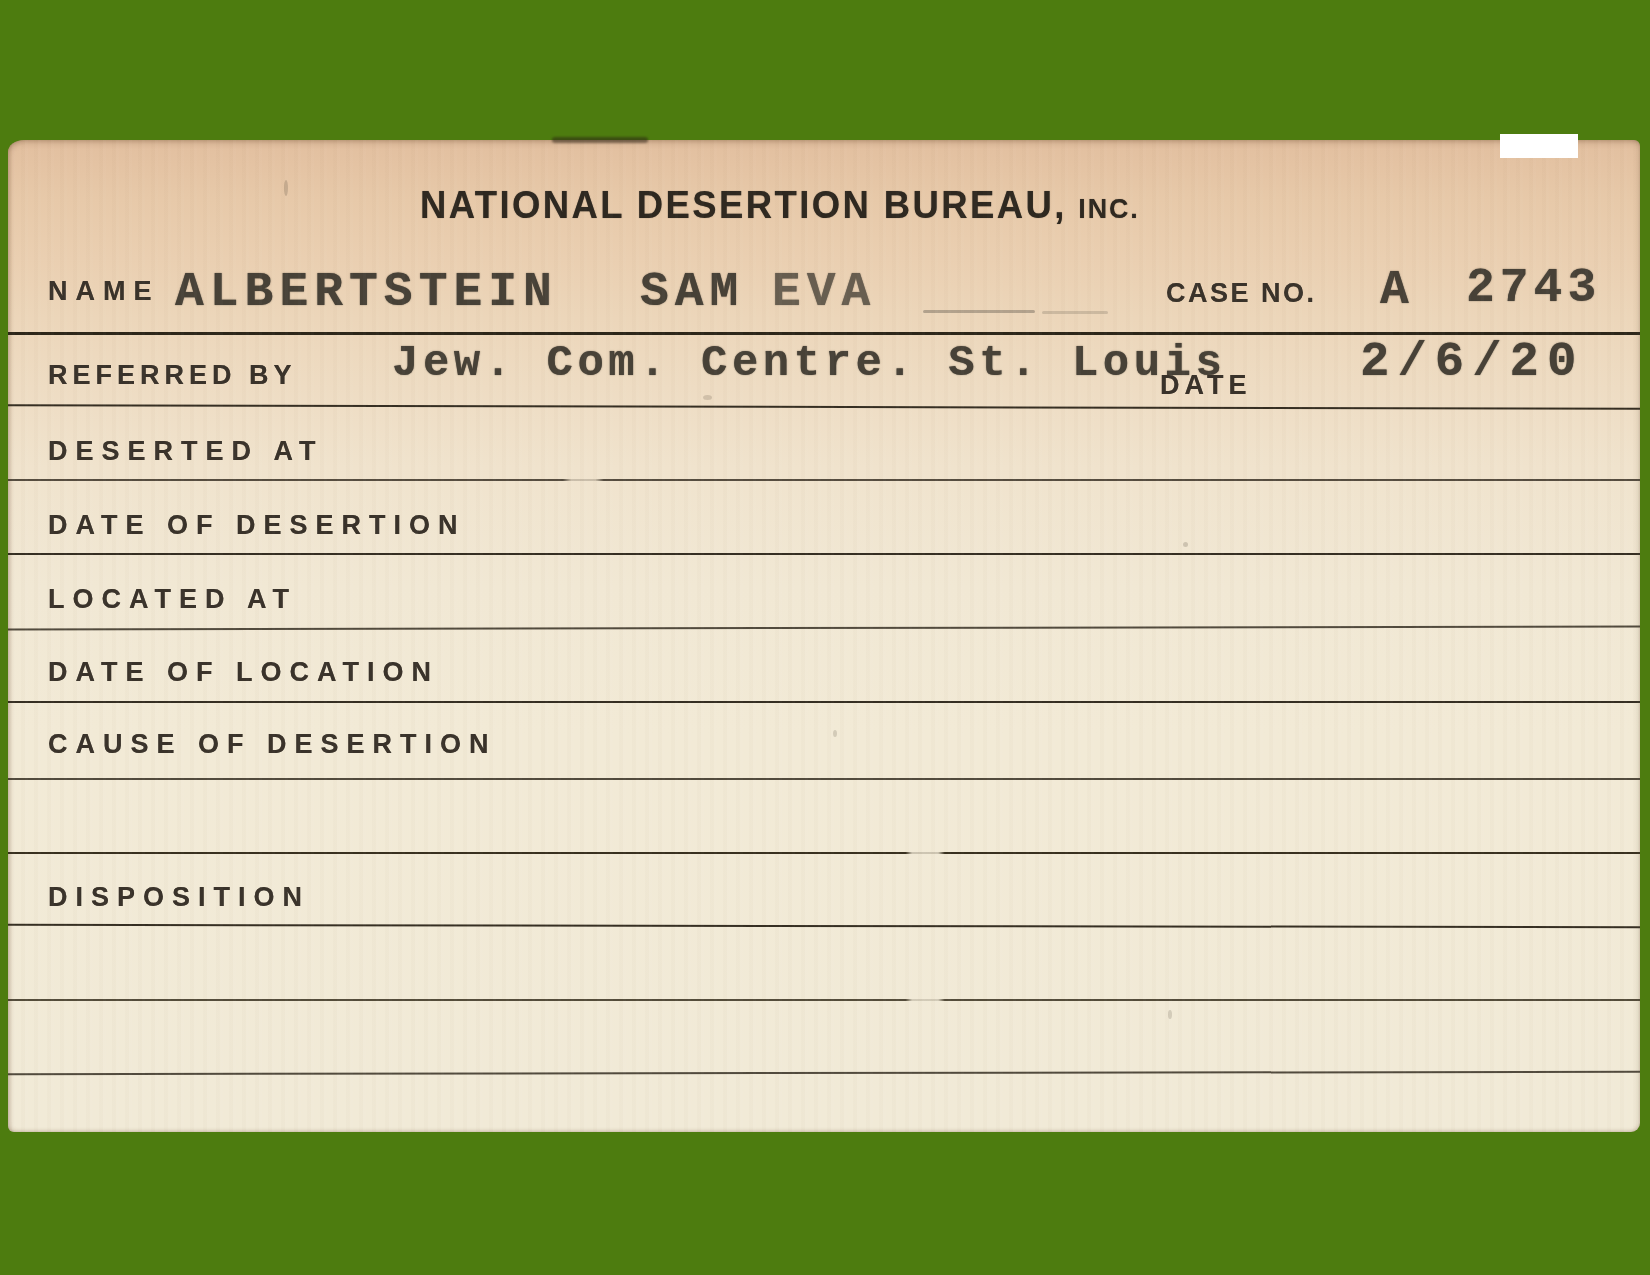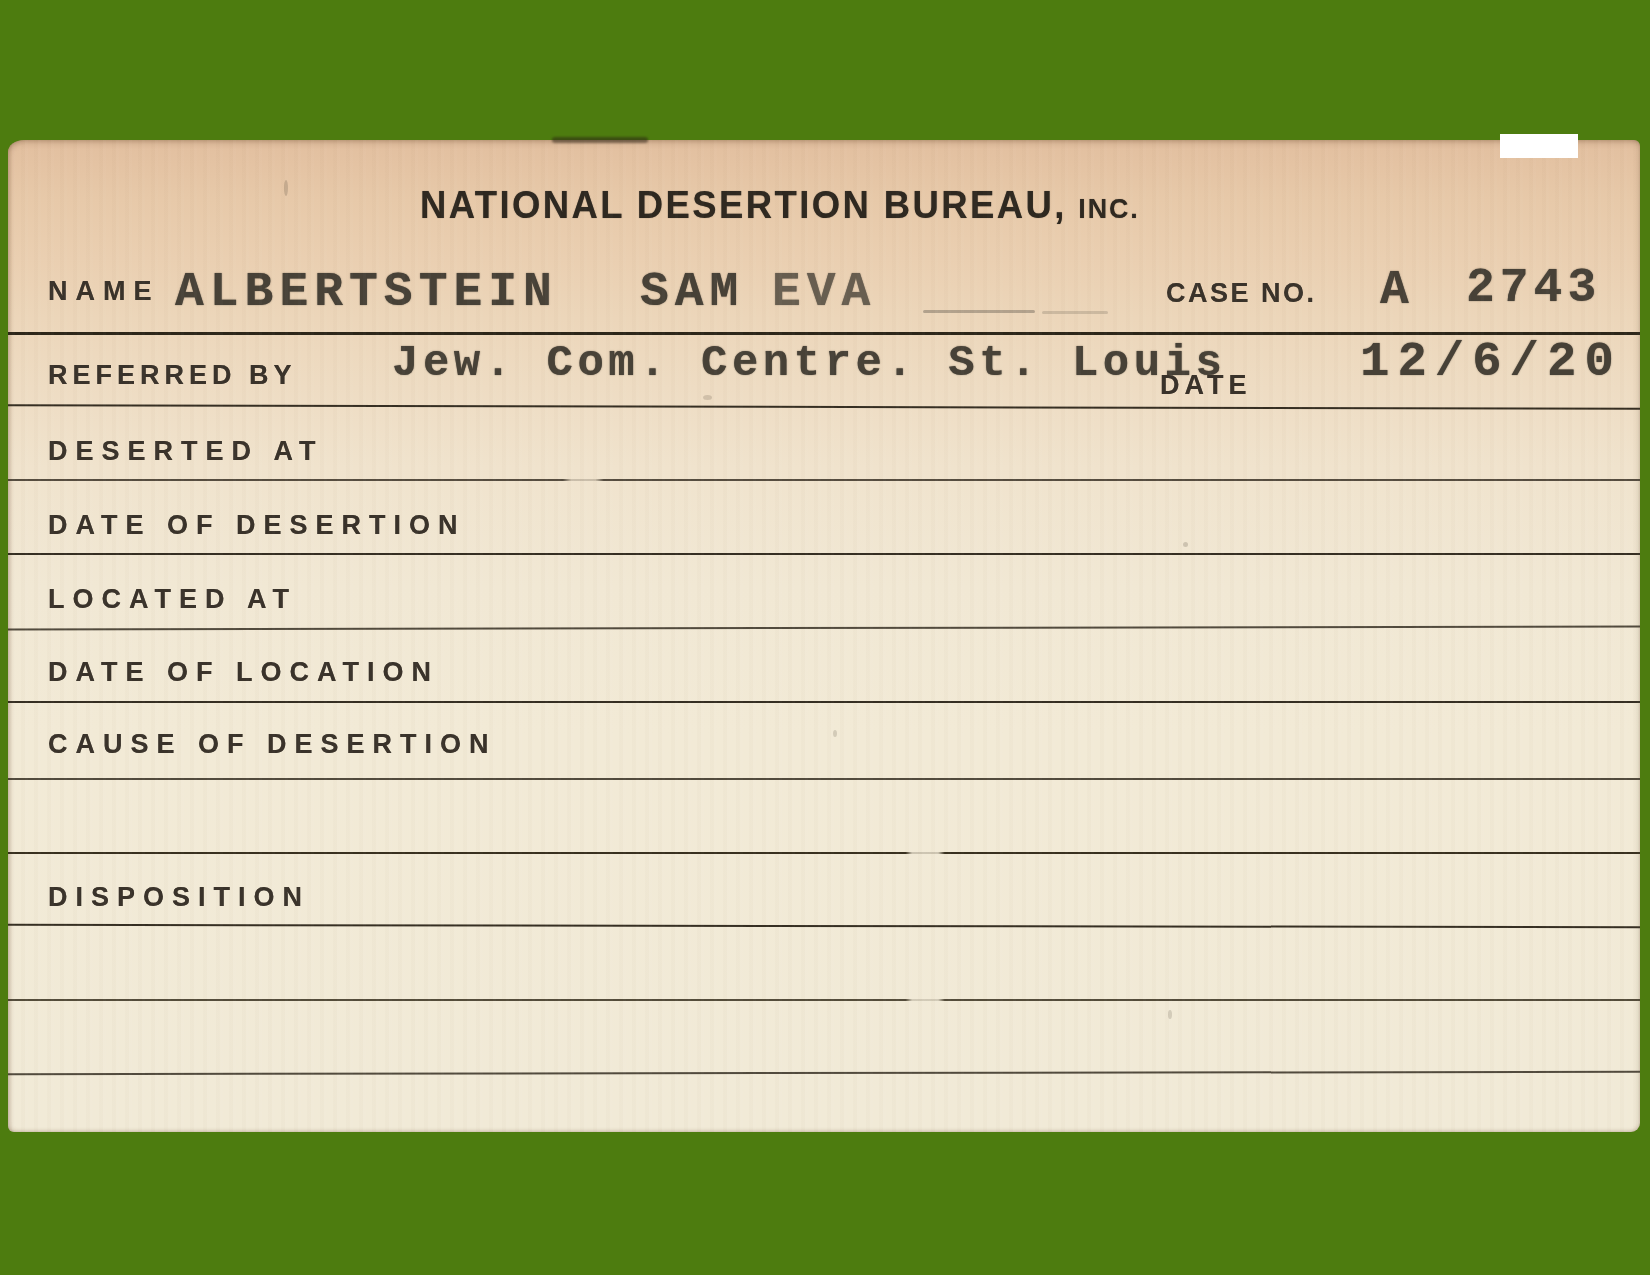--- a/index.html
+++ b/index.html
@@ -108,21 +108,21 @@
     <span class="typed t-name faded" style="left:764px;">EVA</span>
     <div class="dash" style="left:915px;top:170px;width:112px;opacity:.45;"></div>
     <div class="dash" style="left:1034px;top:171px;width:66px;opacity:.25;"></div>
     <span class="plabel tight" style="left:1158px;top:138px;">CASE NO.</span>
     <span class="typed t-case" style="left:1372px;top:126px;">A</span>
     <span class="typed t-case" style="left:1458px;top:124px;">2743</span>
 
     <span class="plabel" style="left:40px;top:220px;letter-spacing:5px;">REFERRED BY</span>
     <span class="typed t-ref" style="left:384px;">Jew. Com. Centre. St. Louis</span>
     <span class="plabel tight" style="left:1152px;top:230px;letter-spacing:5px;z-index:1;">DATE</span>
-    <span class="typed t-date" style="left:1352px;">12/6/20</span>
+    <span class="typed t-date" style="left:1352px;">2/6/20</span>
 
     <span class="plabel" style="left:40px;top:296px;">DESERTED AT</span>
     <span class="plabel" style="left:40px;top:370px;">DATE OF DESERTION</span>
     <span class="plabel" style="left:40px;top:444px;">LOCATED AT</span>
     <span class="plabel" style="left:40px;top:517px;">DATE OF LOCATION</span>
     <span class="plabel" style="left:40px;top:589px;">CAUSE OF DESERTION</span>
     <span class="plabel" style="left:40px;top:742px;">DISPOSITION</span>
 
     <div class="rule heavy" style="top:192px;"></div>
     <div class="rule" style="top:266px;transform:rotate(.12deg);"></div>

